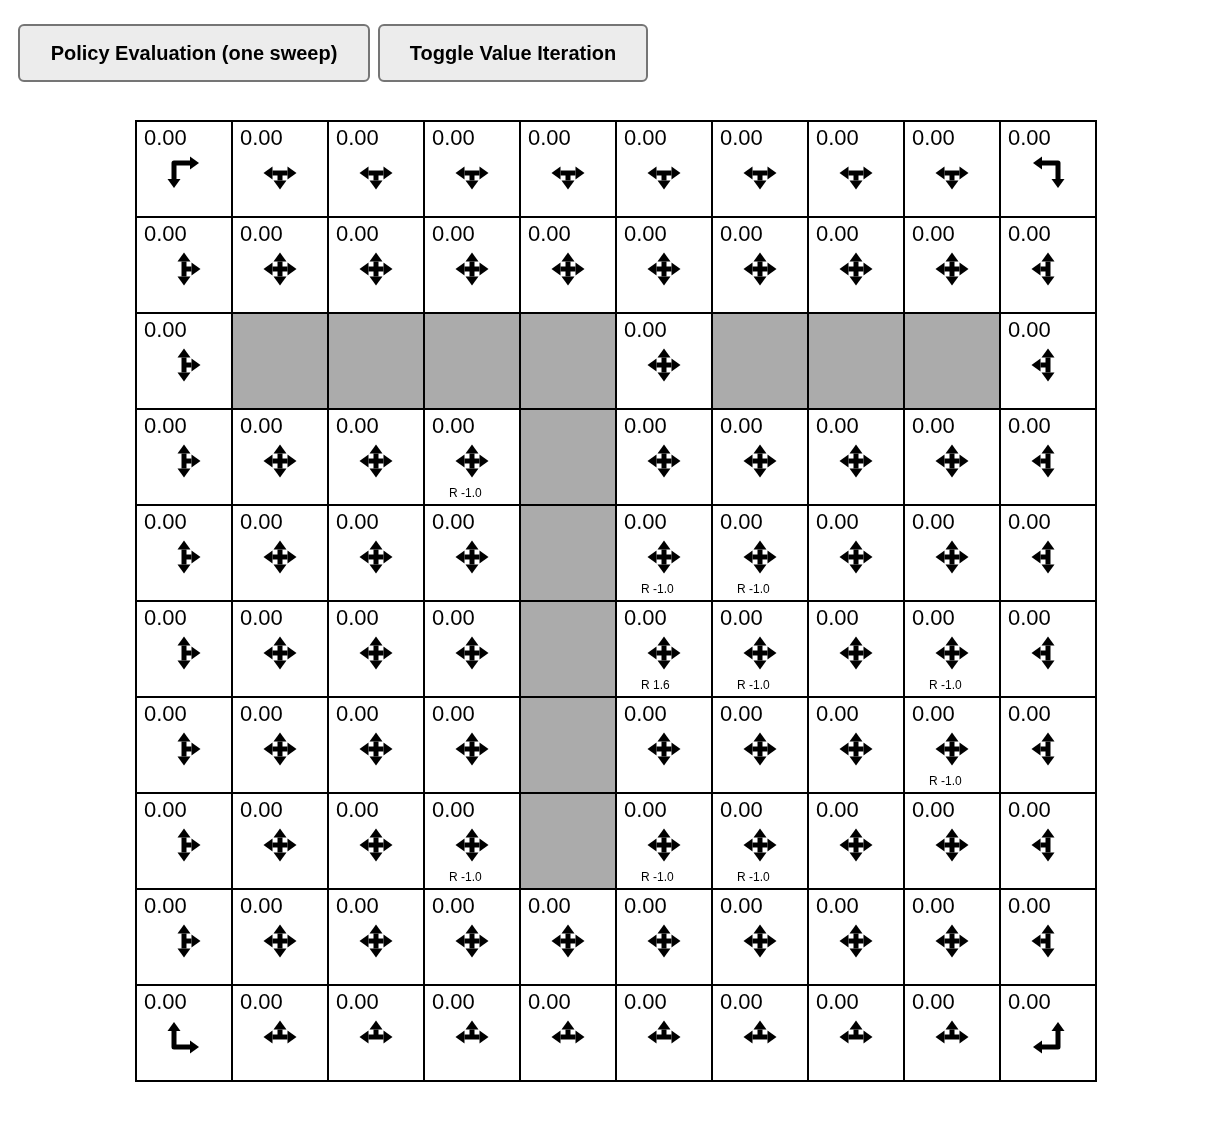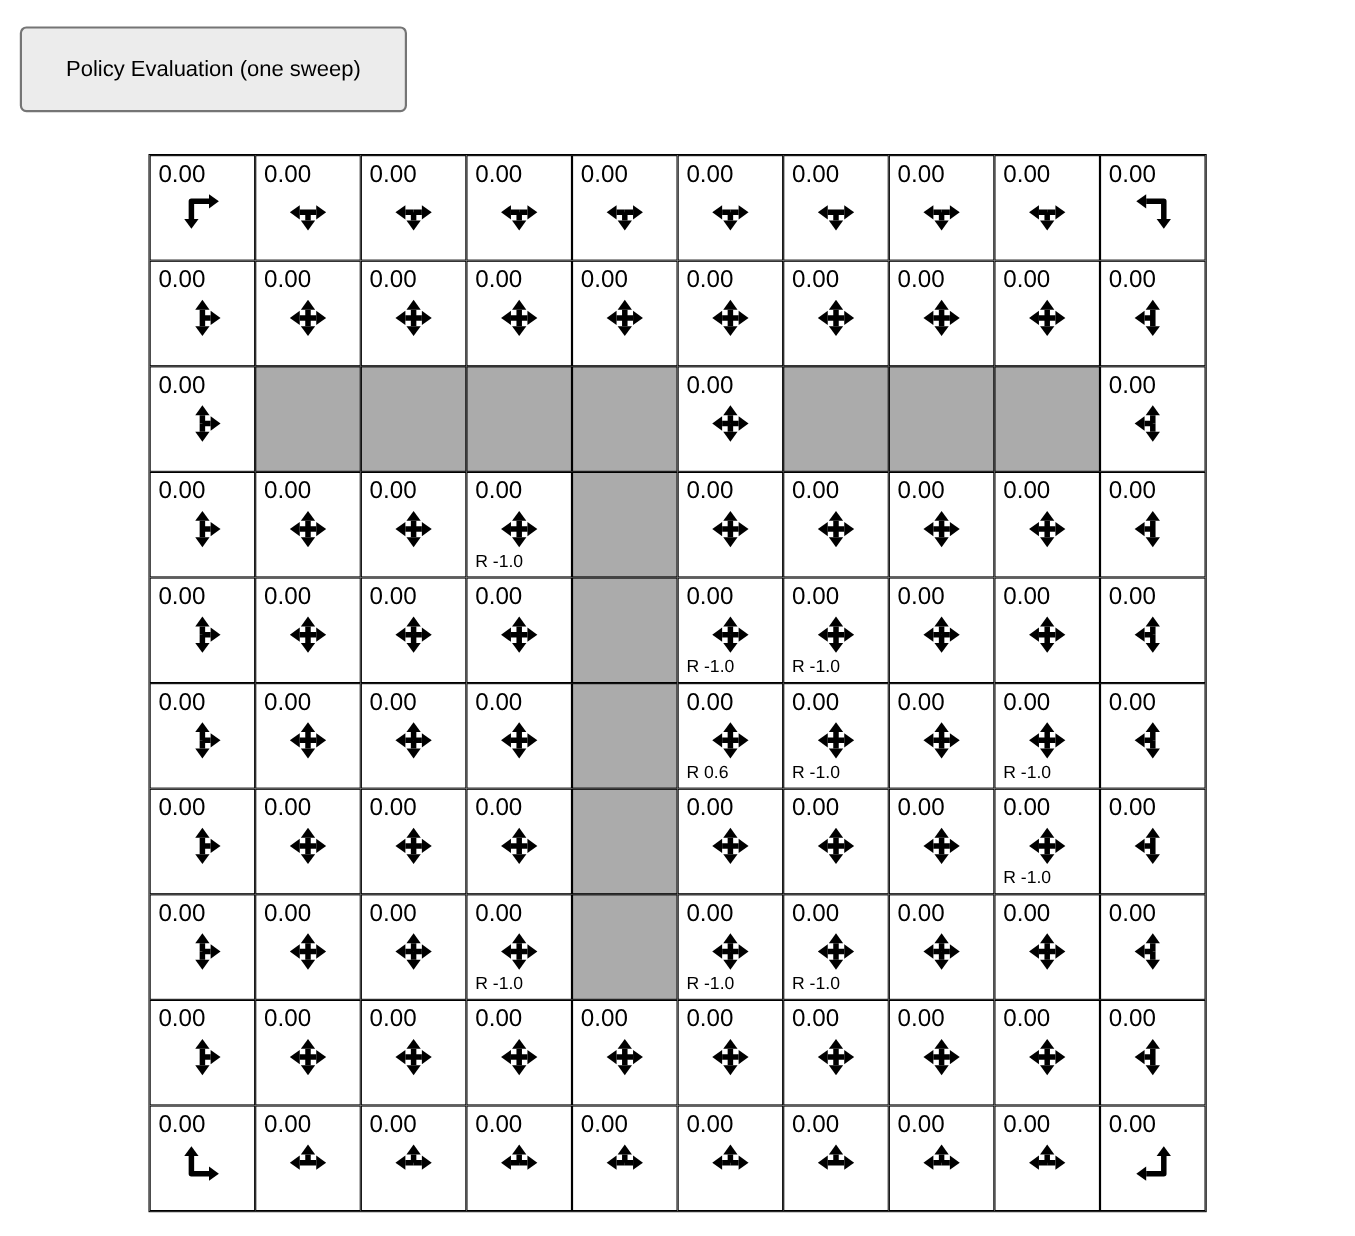--- a/index.html
+++ b/index.html
@@ -8,30 +8,31 @@
     font-family:"Liberation Sans",sans-serif;
     color:#000;
     overflow:hidden;
   }
   .toolbar{
     display:flex;
     gap:8px;
     padding:24px 0 0 18px;
   }
   .toolbar button{
-    height:78px;
+    height:58px;
     background:#ececec;
     border:2px solid #757575;
     border-radius:6px;
     font-family:"Liberation Sans",sans-serif;
     font-size:20px;
     color:#000;
     display:flex;align-items:center;justify-content:center;
     box-sizing:border-box;
     cursor:pointer;
+    font-weight:bold;
   }
   .btn-0{width:352px;}
   .btn-1{width:270px;}
   .btn-2{width:270px;}
   .btn-3{width:273px;}
 
   .grid{
     margin:38px auto 0 auto;
     width:960px;
     display:grid;
@@ -54,33 +55,34 @@
     line-height:1.2;
     white-space:nowrap;
   }
   .arrow{
     position:absolute;
     top:33px;left:50%;
     transform:translateX(-50%);
   }
   .rlab{
     position:absolute;
-    bottom:4px;left:7px;
-    font-size:16px;
+    bottom:4px;left:24px;
+    font-size:12px;
     white-space:nowrap;
   }
 </style>
 </head>
 <body>
 
 <div class="toolbar">
   <button class="btn-0">Policy Evaluation (one sweep)</button>
+  <button class="btn-2">Toggle Value Iteration</button>
 </div>
 
-<div class="grid" id="grid" style="background: #e5e5e5;">
+<div class="grid" id="grid" style="background: #fdba74;">
     <div class="cell">
       <span class="val">0.00</span>
       <svg class="arrow" width="36" height="36" viewBox="0 0 36 36">
         <path d="M8 24 L8 8 L24 8" fill="none" stroke="#000000" stroke-width="5" stroke-linejoin="round"></path>
         <polygon points="1.5,24 14.5,24 8,33" fill="#000000"></polygon>
         <polygon points="24,1.5 24,14.5 33,8" fill="#000000"></polygon>
       </svg>
     </div>
     <div class="cell">
       <span class="val">0.00</span>
@@ -633,21 +635,21 @@
       <svg class="arrow" width="36" height="36" viewBox="0 0 36 36">
         <line x1="18" y1="18" x2="18" y2="10.5" stroke="#000000" stroke-width="5"></line>
         <line x1="18" y1="18" x2="18" y2="25.5" stroke="#000000" stroke-width="5"></line>
         <line x1="18" y1="18" x2="10.5" y2="18" stroke="#000000" stroke-width="5"></line>
         <line x1="18" y1="18" x2="25.5" y2="18" stroke="#000000" stroke-width="5"></line>
         <polygon points="11.5,10.5 24.5,10.5 18,1.5" fill="#000000"></polygon>
         <polygon points="11.5,25.5 24.5,25.5 18,34.5" fill="#000000"></polygon>
         <polygon points="10.5,11.5 10.5,24.5 1.5,18" fill="#000000"></polygon>
         <polygon points="25.5,11.5 25.5,24.5 34.5,18" fill="#000000"></polygon>
       </svg>
-      <span class="rlab">R 0.6</span>
+      <span class="rlab">R 1.6</span>
     </div>
     <div class="cell">
       <span class="val">0.00</span>
       <svg class="arrow" width="36" height="36" viewBox="0 0 36 36">
         <line x1="18" y1="18" x2="18" y2="10.5" stroke="#000000" stroke-width="5"></line>
         <line x1="18" y1="18" x2="18" y2="25.5" stroke="#000000" stroke-width="5"></line>
         <line x1="18" y1="18" x2="10.5" y2="18" stroke="#000000" stroke-width="5"></line>
         <line x1="18" y1="18" x2="25.5" y2="18" stroke="#000000" stroke-width="5"></line>
         <polygon points="11.5,10.5 24.5,10.5 18,1.5" fill="#000000"></polygon>
         <polygon points="11.5,25.5 24.5,25.5 18,34.5" fill="#000000"></polygon>

